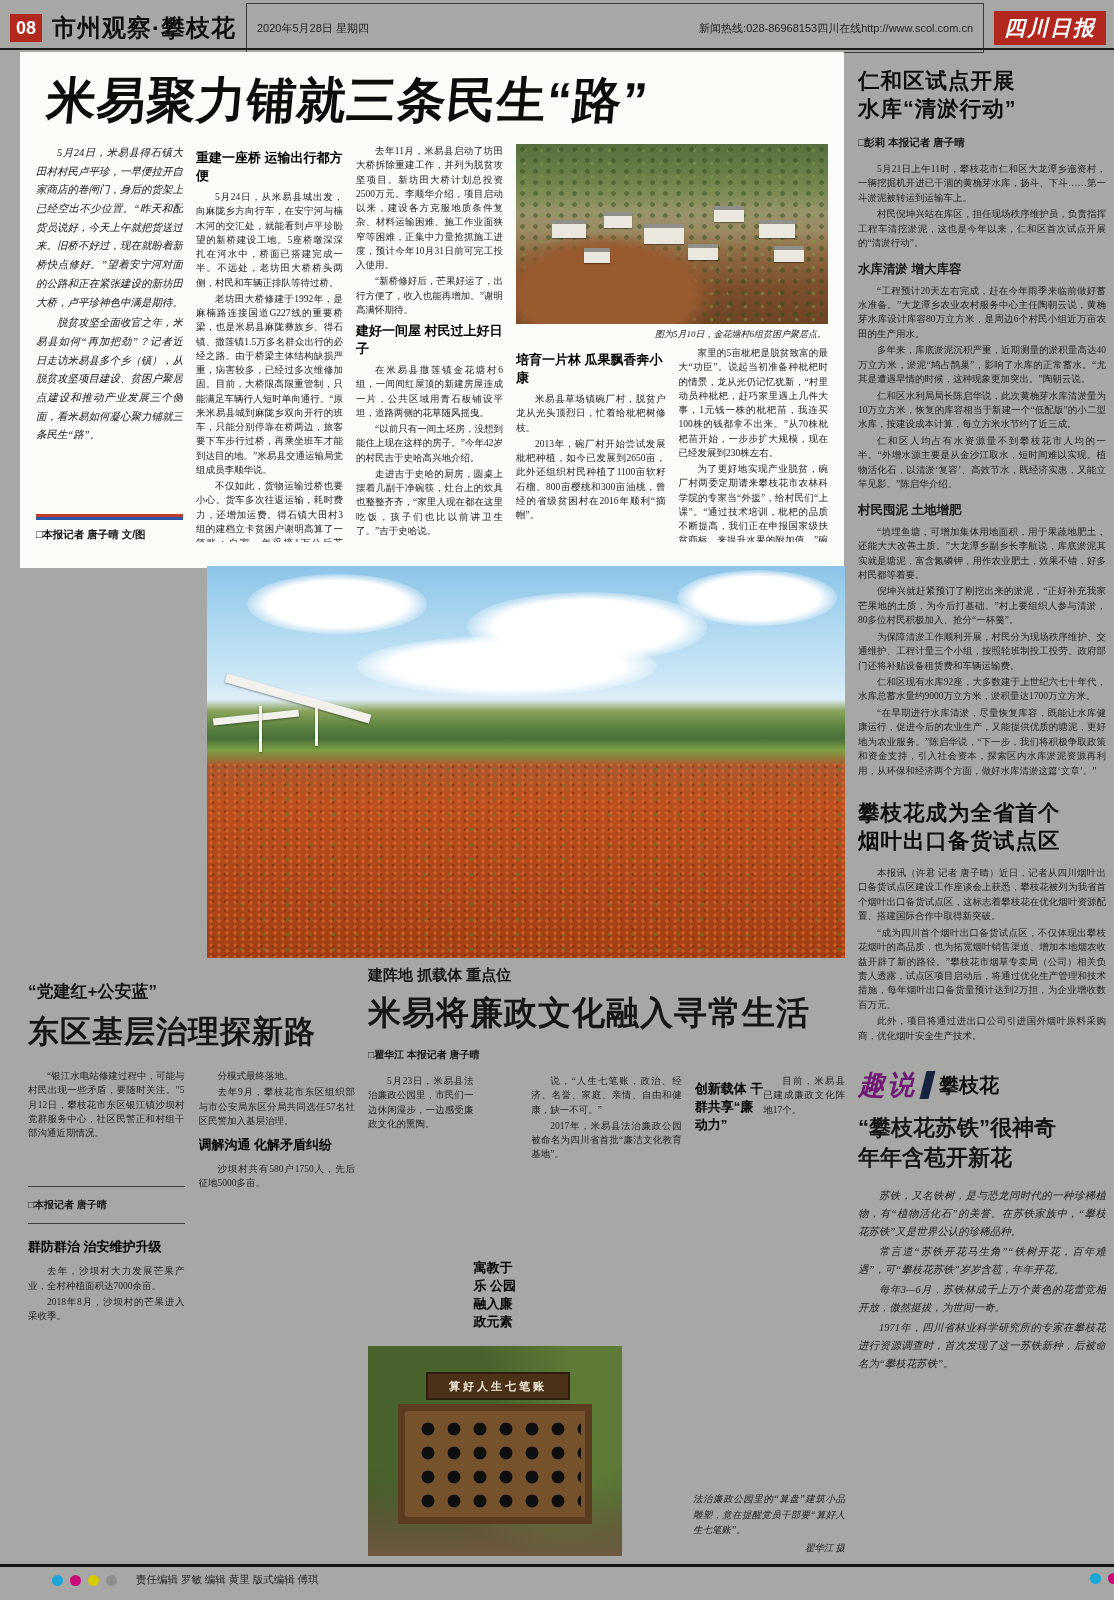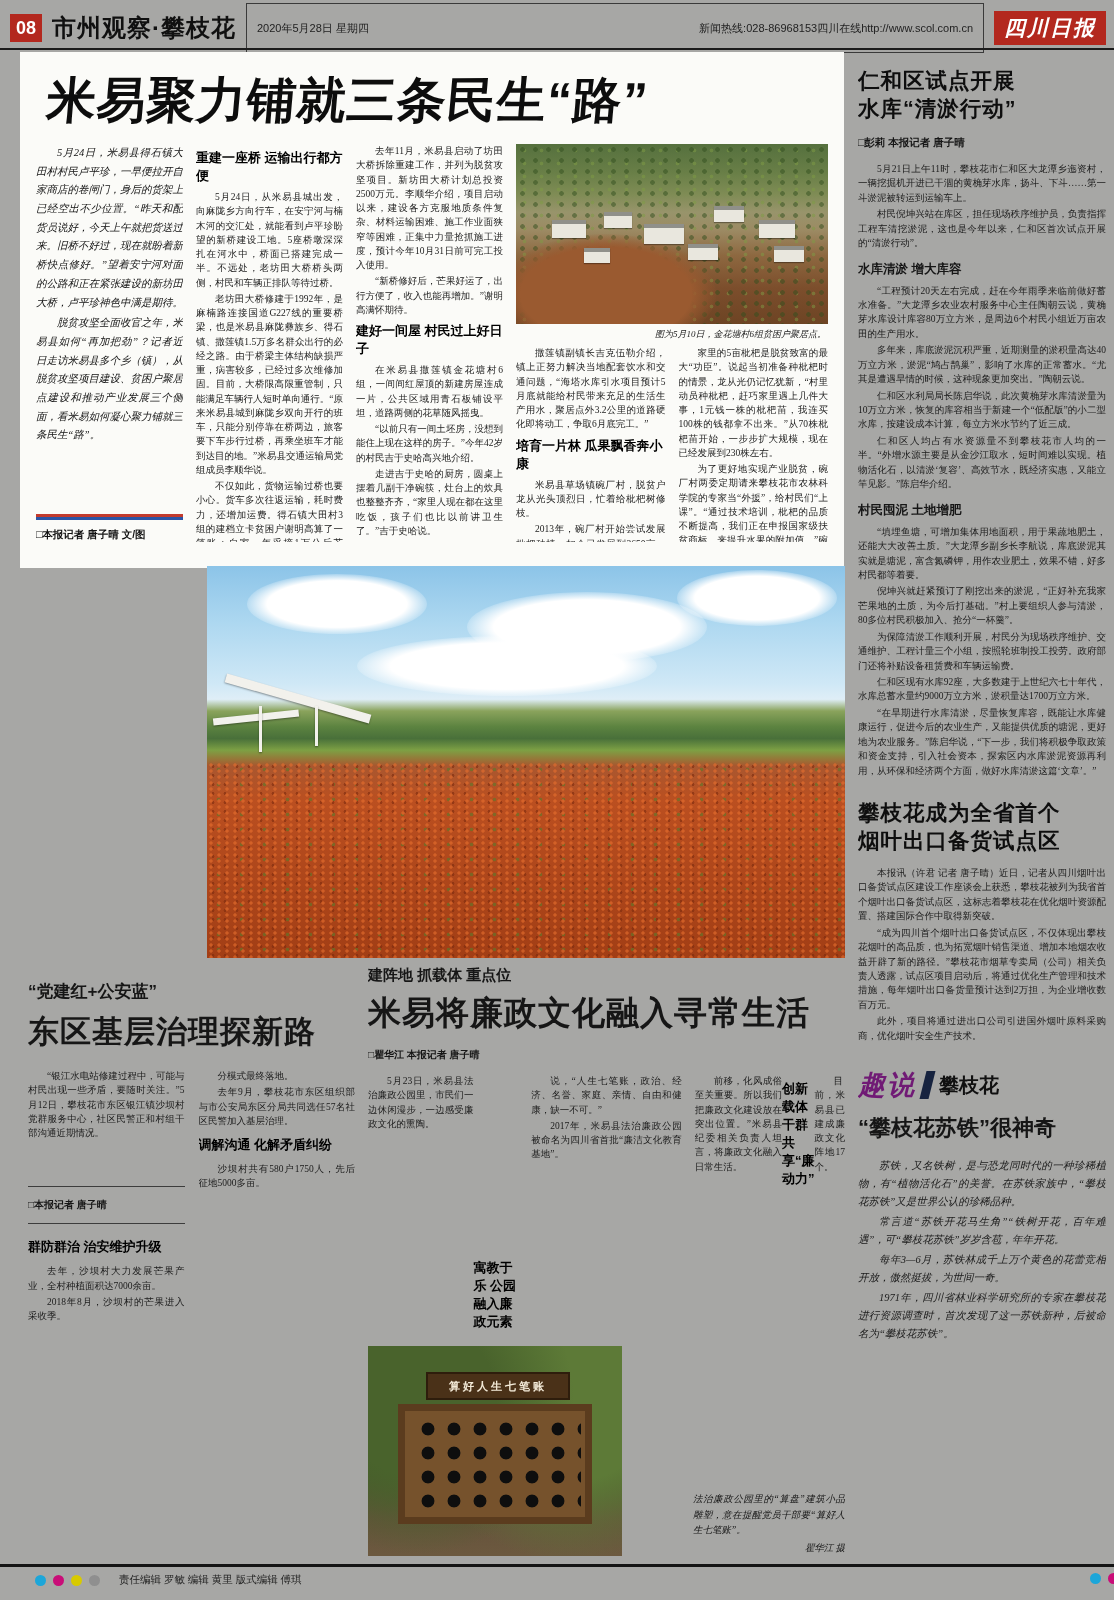--- a/index.html
+++ b/index.html
@@ -95,21 +95,21 @@
   .my-byline{font:700 10px "Liberation Sans",sans-serif;margin-bottom:12px;}
   .my-cols{display:flex;gap:13px;height:262px;overflow:hidden;}
   .my-col{flex:1;min-width:0;overflow:hidden;display:flex;flex-direction:row;}
   .my-col .subhead{margin-top:auto;}
   .my-bottom{display:flex;gap:12px;margin-top:10px;height:215px;}
   .my-capwrap{flex:1;display:flex;flex-direction:column;justify-content:flex-end;padding-bottom:6px;}
   .my-caption{width:152px;margin-left:auto;font-size:9.5px;line-height:1.6;font-style:italic;text-align:justify;}
   .my-credit{width:152px;margin-left:auto;text-align:right;font-size:9.5px;font-style:italic;margin-top:4px;}
   
   .footer-rule{position:absolute;left:0;top:1564px;width:1114px;height:2.5px;background:#141414;}
-  .footer{position:absolute;left:35px;top:1573px;display:flex;align-items:center;gap:7px;}
+  .footer{position:absolute;left:52px;top:1573px;display:flex;align-items:center;gap:7px;}
   .dot{width:11px;height:11px;border-radius:50%;}
   .footer-text{font:10.5px "Liberation Sans",sans-serif;color:#1f1f1f;margin-left:12px;}
   .footer-right{position:absolute;left:1090px;top:1573px;display:flex;gap:7px;}
 </style>
 </head>
 <body>
 
 <div class="page">
 
   <header class="masthead">
@@ -168,23 +168,20 @@
           <span class="house" style="left:128px;top:80px;width:40px;height:16px;"></span>
           <span class="house" style="left:198px;top:62px;width:30px;height:12px;"></span>
           <span class="house" style="left:243px;top:76px;width:36px;height:14px;"></span>
           <span class="house" style="left:172px;top:100px;width:30px;height:12px;"></span>
           <span class="house" style="left:68px;top:104px;width:26px;height:11px;"></span>
           <span class="house" style="left:258px;top:102px;width:30px;height:12px;"></span>
         </div>
         <div class="acap">图为5月10日，金花塘村6组贫困户聚居点。</div>
         <div class="lsub">
           <div class="lcol">
-            <div>
-                <p class="para">撒莲镇副镇长吉克伍勒介绍，镇上正努力解决当地配套饮水和交通问题，“海塔水库引水项目预计5月底就能给村民带来充足的生活生产用水，聚居点外3.2公里的道路硬化即将动工，争取6月底完工。”</p>
-              </div>
             <div class="subhead">培育一片林 瓜果飘香奔小康</div>
             <div>
                 <p class="para">米易县草场镇碗厂村，脱贫户龙从光头顶烈日，忙着给枇杷树修枝。</p>
                 <p class="para">2013年，碗厂村开始尝试发展枇杷种植，如今已发展到2650亩，此外还组织村民种植了1100亩软籽石榴、800亩樱桃和300亩油桃，曾经的省级贫困村在2016年顺利“摘帽”。</p>
               </div>
           </div>
           <div class="lcol">
             <div>
                 <p class="para">家里的5亩枇杷是脱贫致富的最大“功臣”。说起当初准备种枇杷时的情景，龙从光仍记忆犹新，“村里动员种枇杷，赶巧家里遇上几件大事，1元钱一株的枇杷苗，我连买100株的钱都拿不出来。”从70株枇杷苗开始，一步步扩大规模，现在已经发展到230株左右。</p>
                 <p class="para">为了更好地实现产业脱贫，碗厂村两委定期请来攀枝花市农林科学院的专家当“外援”，给村民们“上课”。“通过技术培训，枇杷的品质不断提高，我们正在申报国家级扶贫商标，来提升水果的附加值。”碗厂村第一书记谭成建说，村上还将着力提高碗厂村种植的各种水果的知名度，扩大销售渠道，继续带着村民们不停脚，奔小康。</p>
@@ -231,20 +228,21 @@
         </div>
     </article>
     <article class="qs">
       <div class="qs-kickrow">
         <span class="qs-red">趣说</span>
         <span class="qs-bracket"></span>
         <span class="qs-black">攀枝花</span>
       </div>
       <div class="qs-headline">
         <div>“攀枝花苏铁”很神奇</div>
+        <div>年年含苞开新花</div>
       </div>
       <div>
           <p class="para">苏铁，又名铁树，是与恐龙同时代的一种珍稀植物，有“植物活化石”的美誉。在苏铁家族中，“攀枝花苏铁”又是世界公认的珍稀品种。</p>
           <p class="para">常言道“苏铁开花马生角”“铁树开花，百年难遇”，可“攀枝花苏铁”岁岁含苞，年年开花。</p>
           <p class="para">每年3—6月，苏铁林成千上万个黄色的花蕾竞相开放，傲然挺拔，为世间一奇。</p>
           <p class="para">1971年，四川省林业科学研究所的专家在攀枝花进行资源调查时，首次发现了这一苏铁新种，后被命名为“攀枝花苏铁”。</p>
         </div>
 
     </article>
   </aside>
@@ -300,23 +298,20 @@
           </div>
         <div class="subhead">寓教于乐 公园融入廉政元素</div>
       </div>
       <div class="my-col">
         <div>
             <p class="para">说，“人生七笔账，政治、经济、名誉、家庭、亲情、自由和健康，缺一不可。”</p>
             <p class="para">2017年，米易县法治廉政公园被命名为四川省首批“廉洁文化教育基地”。</p>
           </div>
       </div>
       <div class="my-col">
-        <div>
-            <p class="para">前移，化风成俗至关重要。所以我们把廉政文化建设放在突出位置。”米易县纪委相关负责人坦言，将廉政文化融入日常生活。</p>
-          </div>
         <div class="subhead" style="margin-top:6px;">创新载体 干群共享“廉动力”</div>
         <div>
             <p class="para">目前，米易县已建成廉政文化阵地17个。</p>
           </div>
       </div>
     </div>
     <div class="my-bottom">
       <div class="photo-abacus">
         <span class="ab-sign">算好人生七笔账</span>
         <span class="ab-frame">

